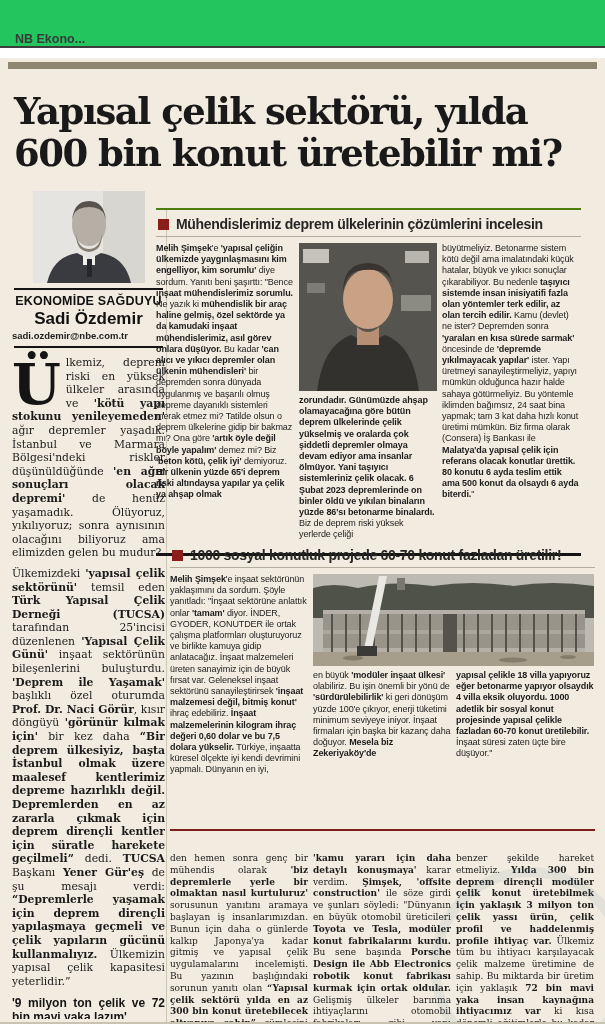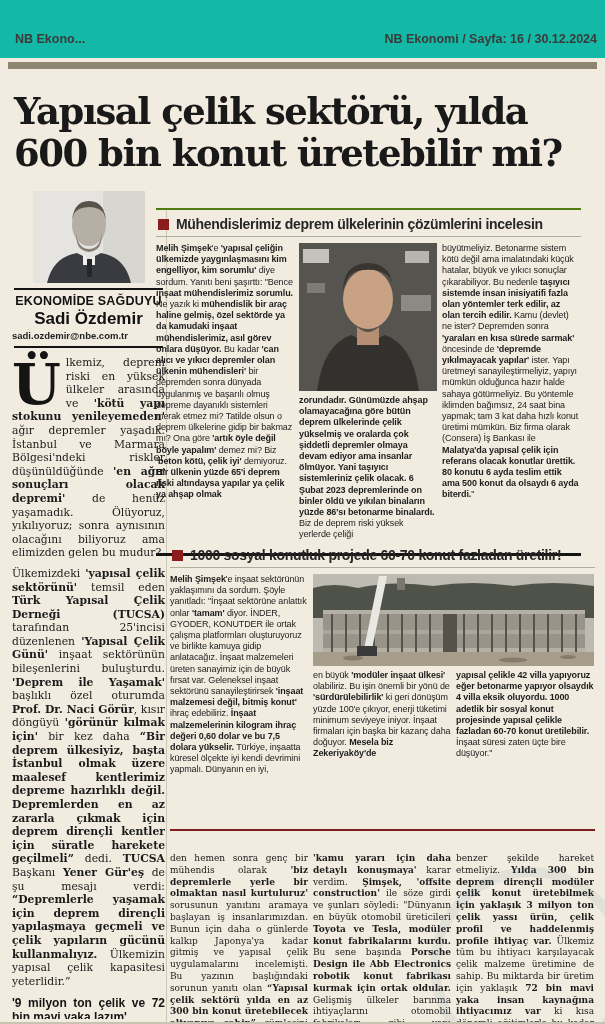--- a/index.html
+++ b/index.html
@@ -1,20 +1,20 @@
 <!DOCTYPE html>
 <html><head>
 <meta charset="utf-8">
 <style>
   * { box-sizing: border-box; margin: 0; padding: 0; }
   html,body { width:605px; height:1024px; }
   body { position:relative; background:#fff; font-family:"Liberation Sans",sans-serif; overflow:hidden; }
 
   
-  .browser-bar { position:absolute; top:0; left:0; right:0; height:68px; background:#14b8a6; border-bottom:2px solid #3d3d3d; }
+  .browser-bar { position:absolute; top:0; left:0; right:0; height:48px; background:#22c55e; border-bottom:2px solid #3d3d3d; }
   .tab-title { position:absolute; left:15px; top:32px; font-size:12.5px; font-weight:bold; color:#3a3a3a; }
   .page-info { position:absolute; right:8px; top:32px; font-size:12.5px; font-weight:bold; color:#3a3a3a; }
 
   
   .newspage { position:absolute; top:58px; left:0; right:0; bottom:0; background:#f1ecdf; overflow:hidden; border-bottom:2px solid #c9c3b2;padding-left:22px; }
   .top-band { position:absolute; top:4px; left:8px; right:8px; height:7px; background:#8f8671; }
   .headline { position:absolute; left:14px; top:32px; width:582px; font-family:"DejaVu Serif",serif; font-weight:bold; font-size:37px; line-height:1.14; letter-spacing:-1.5px; color:#191919; }
 
   
   .colm { position:absolute; left:12px; top:133px; width:153px; height:828px; overflow:hidden; }
@@ -48,21 +48,20 @@
   .ccol { width:138px; flex:none; overflow:hidden; font-family:"DejaVu Serif",serif; font-size:9px; line-height:11.8px; text-align:justify; color:#1b1b1b; }
 
   .vrule { position:absolute; left:166px; top:150px; bottom:0; width:1px; background:#cdc7b7; }
   .watermark { position:absolute; right:-25px; bottom:-45px; width:200px; height:200px; border-radius:50%; border:10px solid rgba(90,125,155,0.10); }
 </style>
 </head>
 <body>
 
 <div class="browser-bar">
   <div class="tab-title">NB Ekono...</div>
-  <div class="page-info">NB Ekonomi / Sayfa: 16 / 30.12.2024</div>
 </div>
 
 <div class="newspage">
   <div class="top-band"></div>
 
   <div class="headline">
     <div>Yapısal çelik sektörü, yılda</div>
     <div>600 bin konut üretebilir mi?</div>
   </div>
 
@@ -158,21 +157,21 @@
           <rect y="78" width="281" height="14" fill="#a69d8b"></rect>
           <ellipse cx="40" cy="84" rx="10" ry="2.5" fill="#857c6c"></ellipse>
           <ellipse cx="200" cy="86" rx="14" ry="2.5" fill="#857c6c"></ellipse>
           <ellipse cx="255" cy="83" rx="8" ry="2" fill="#857c6c"></ellipse>
           <polygon points="66,2 74,2 58,80 50,80" fill="#e9e8e3"></polygon>
           <rect x="44" y="72" width="20" height="10" fill="#3a3a38"></rect>
           <rect x="84" y="4" width="8" height="12" fill="#7a776e"></rect>
         </svg>
         <div class="cols">
           <div class="scol sans"><span>en büyük </span><span class="b">'modüler inşaat ülkesi'</span><span> olabiliriz. Bu işin önemli bir yönü de </span><span class="b">'sürdürülebilirlik'</span><span> ki geri dönüşüm yüzde 100'e çıkıyor, enerji tüketimi minimum seviyeye iniyor. İnşaat firmaları için başka bir kazanç daha doğuyor. </span><span class="b">Mesela biz Zekeriyaköy'de</span></div>
-          <div class="scol sans"><span class="b">yapısal çelikle 42 villa yapıyoruz eğer betonarme yapıyor olsaydık 4 villa eksik oluyordu. 1000 adetlik bir sosyal konut projesinde yapısal çelikle fazladan 60-70 konut üretilebilir.</span><span> İnşaat süresi zaten üçte bire düşüyor."</span></div>
+          <div class="scol sans"><span class="b">yapısal çelikle 18 villa yapıyoruz eğer betonarme yapıyor olsaydık 4 villa eksik oluyordu. 1000 adetlik bir sosyal konut projesinde yapısal çelikle fazladan 60-70 konut üretilebilir.</span><span> İnşaat süresi zaten üçte bire düşüyor."</span></div>
         </div>
       </div>
     </div>
   </div>
 
   <div class="cont">
     <div class="ccol"><span>den hemen sonra genç bir mühendis olarak </span><span class="b">'biz depremlerle yerle bir olmaktan nasıl kurtuluruz'</span><span> sorusunun yanıtını aramaya başlayan iş insanlarımızdan. Bunun için daha o günlerde kalkıp Japonya'ya kadar gitmiş ve yapısal çelik uygulamalarını incelemişti. Bu yazının başlığındaki sorunun yanıtı olan </span><span class="b">“Yapısal çelik sektörü yılda en az 300 bin konut üretebilecek altyapıya sahip”</span><span> cümlesini de o kurdu. Kendisiyle buluşup konuyu</span></div>
     <div class="ccol"><span class="b">'kamu yararı için daha detaylı konuşmaya'</span><span> karar verdim. </span><span class="b">Şimşek, 'offsite construction'</span><span> ile söze girdi ve şunları söyledi: "Dünyanın en büyük otomobil üreticileri </span><span class="b">Toyota ve Tesla, modüler konut fabrikalarını kurdu.</span><span> Bu sene başında </span><span class="b">Porsche Design ile Abb Electronics robotik konut fabrikası kurmak için ortak oldular.</span><span> Gelişmiş ülkeler barınma ihtiyaçlarını otomobil fabrikaları gibi yapı fabrikaları ile karşılamaya başladı. Biz de</span></div>
     <div class="ccol"><span>benzer şekilde hareket etmeliyiz. </span><span class="b">Yılda 300 bin deprem dirençli modüler çelik konut üretebilmek için yaklaşık 3 milyon ton çelik yassı ürün, çelik profil ve haddelenmiş profile ihtiyaç var.</span><span> Ülkemiz tüm bu ihtiyacı karşılayacak çelik malzeme üretimine de sahip. Bu miktarda bir üretim için yaklaşık </span><span class="b">72 bin mavi yaka insan kaynağına ihtiyacımız var</span><span> ki kısa dönemli eğitimlerle bu kadar insanı da istihdam ederiz."</span></div>
   </div>

